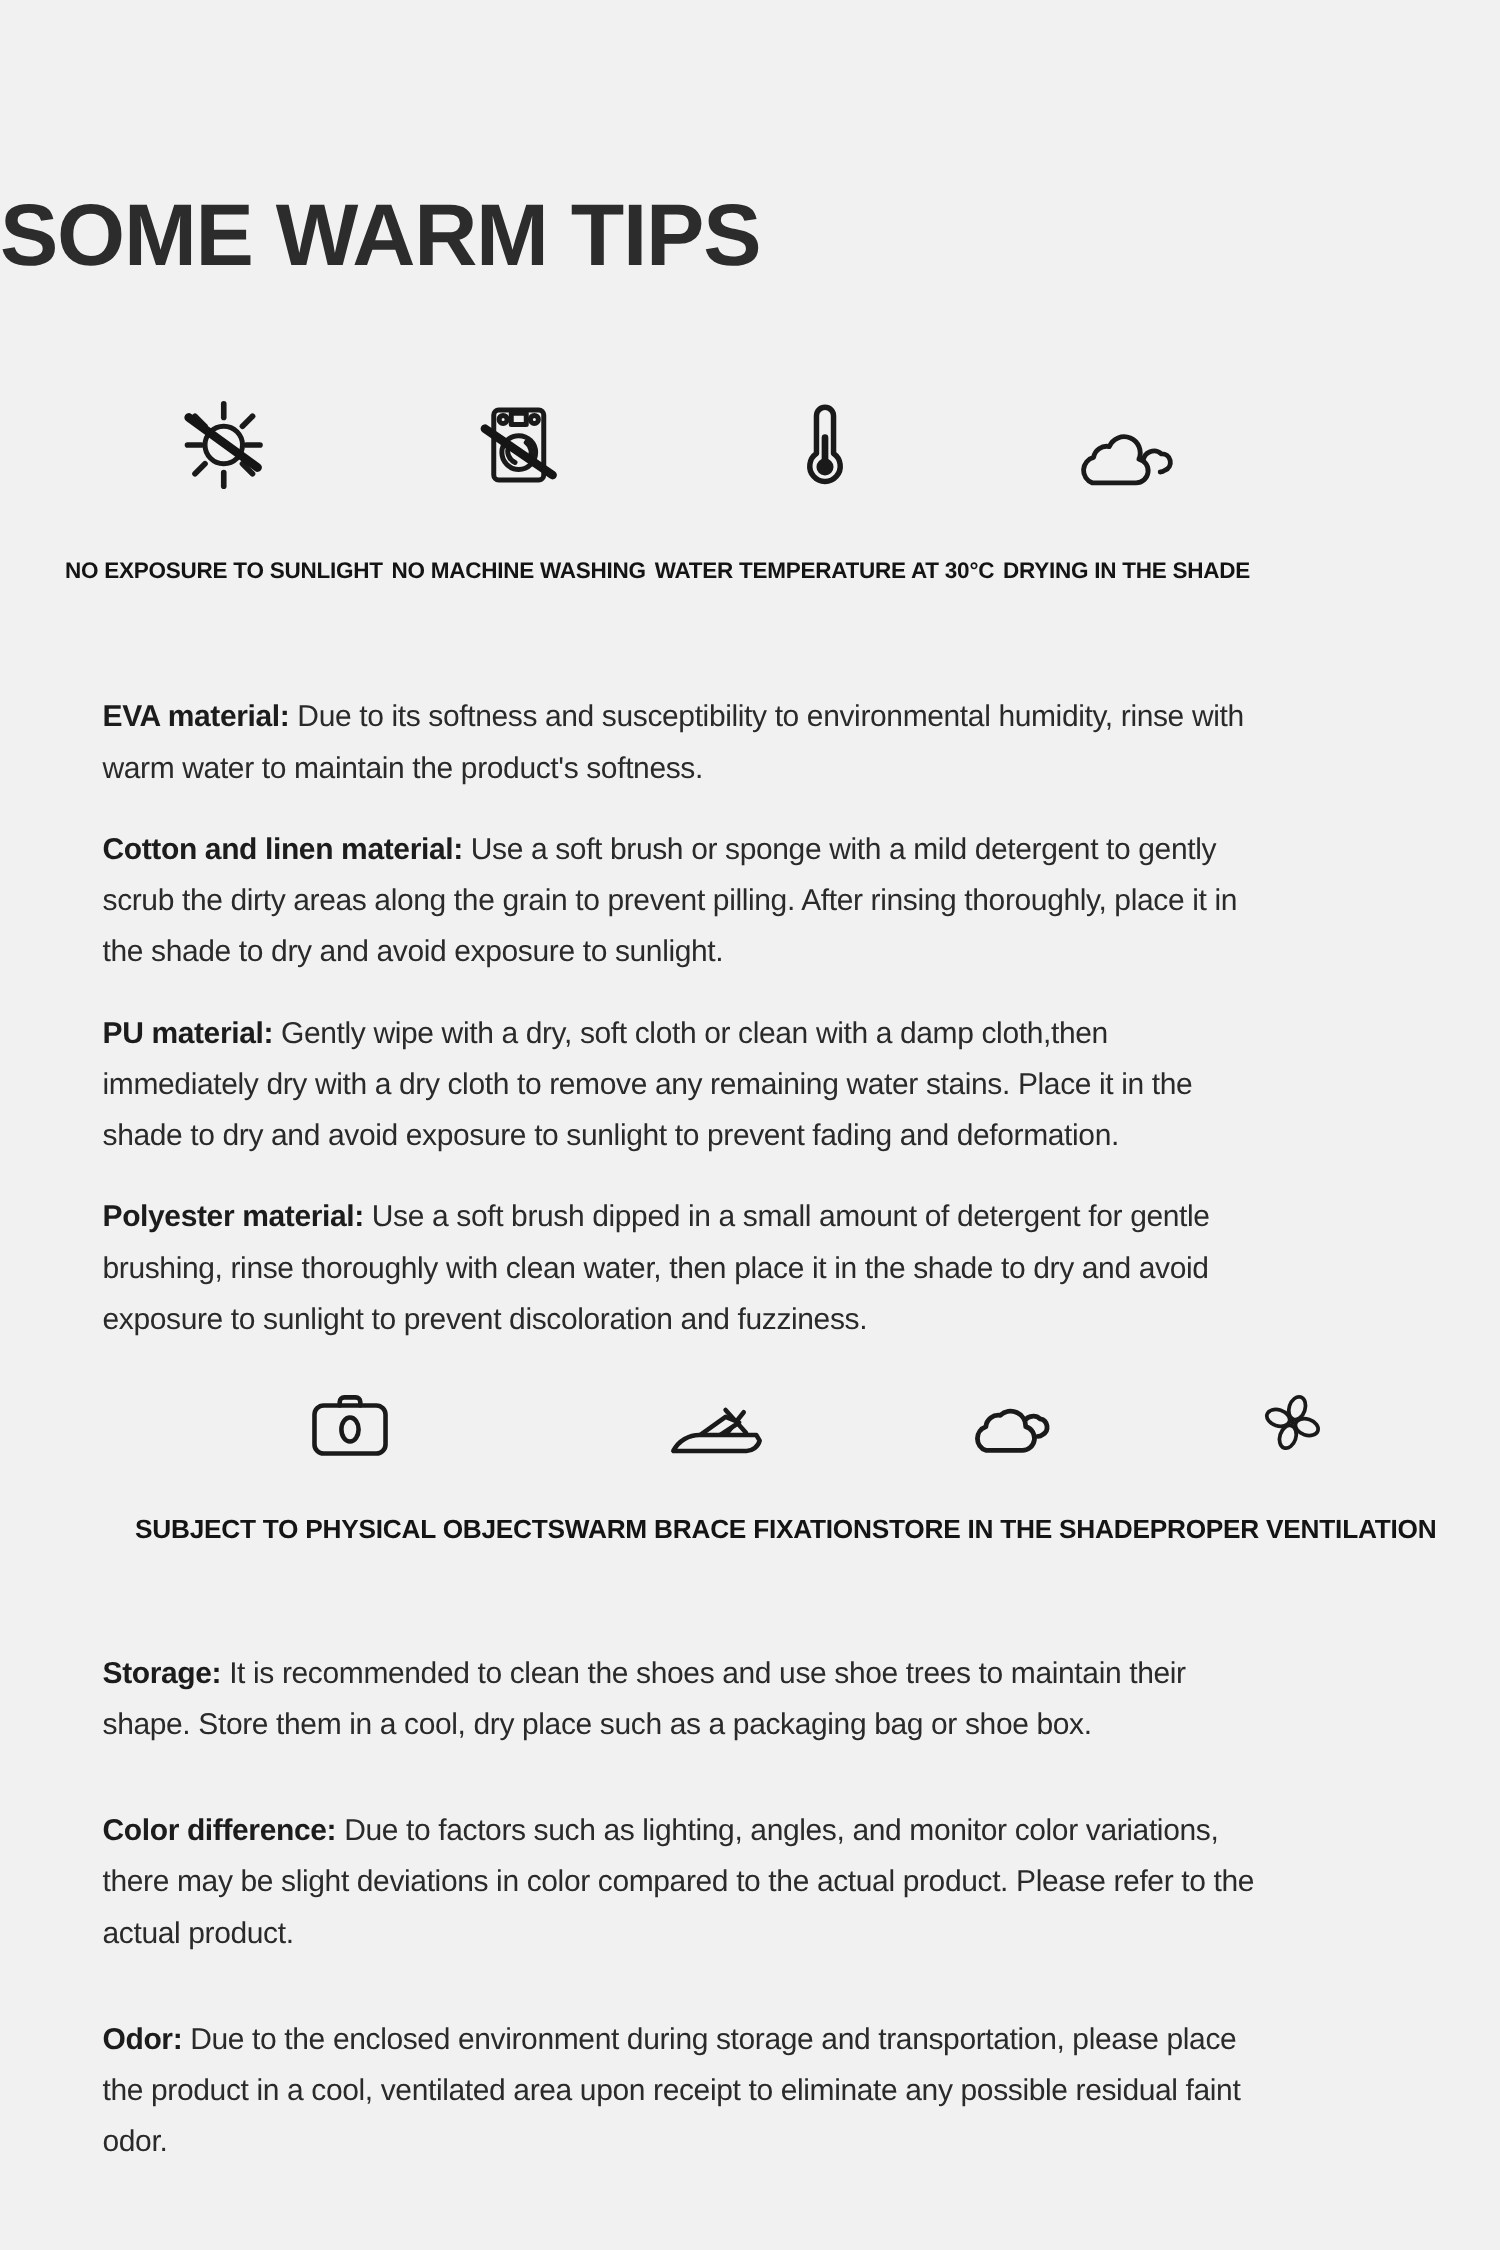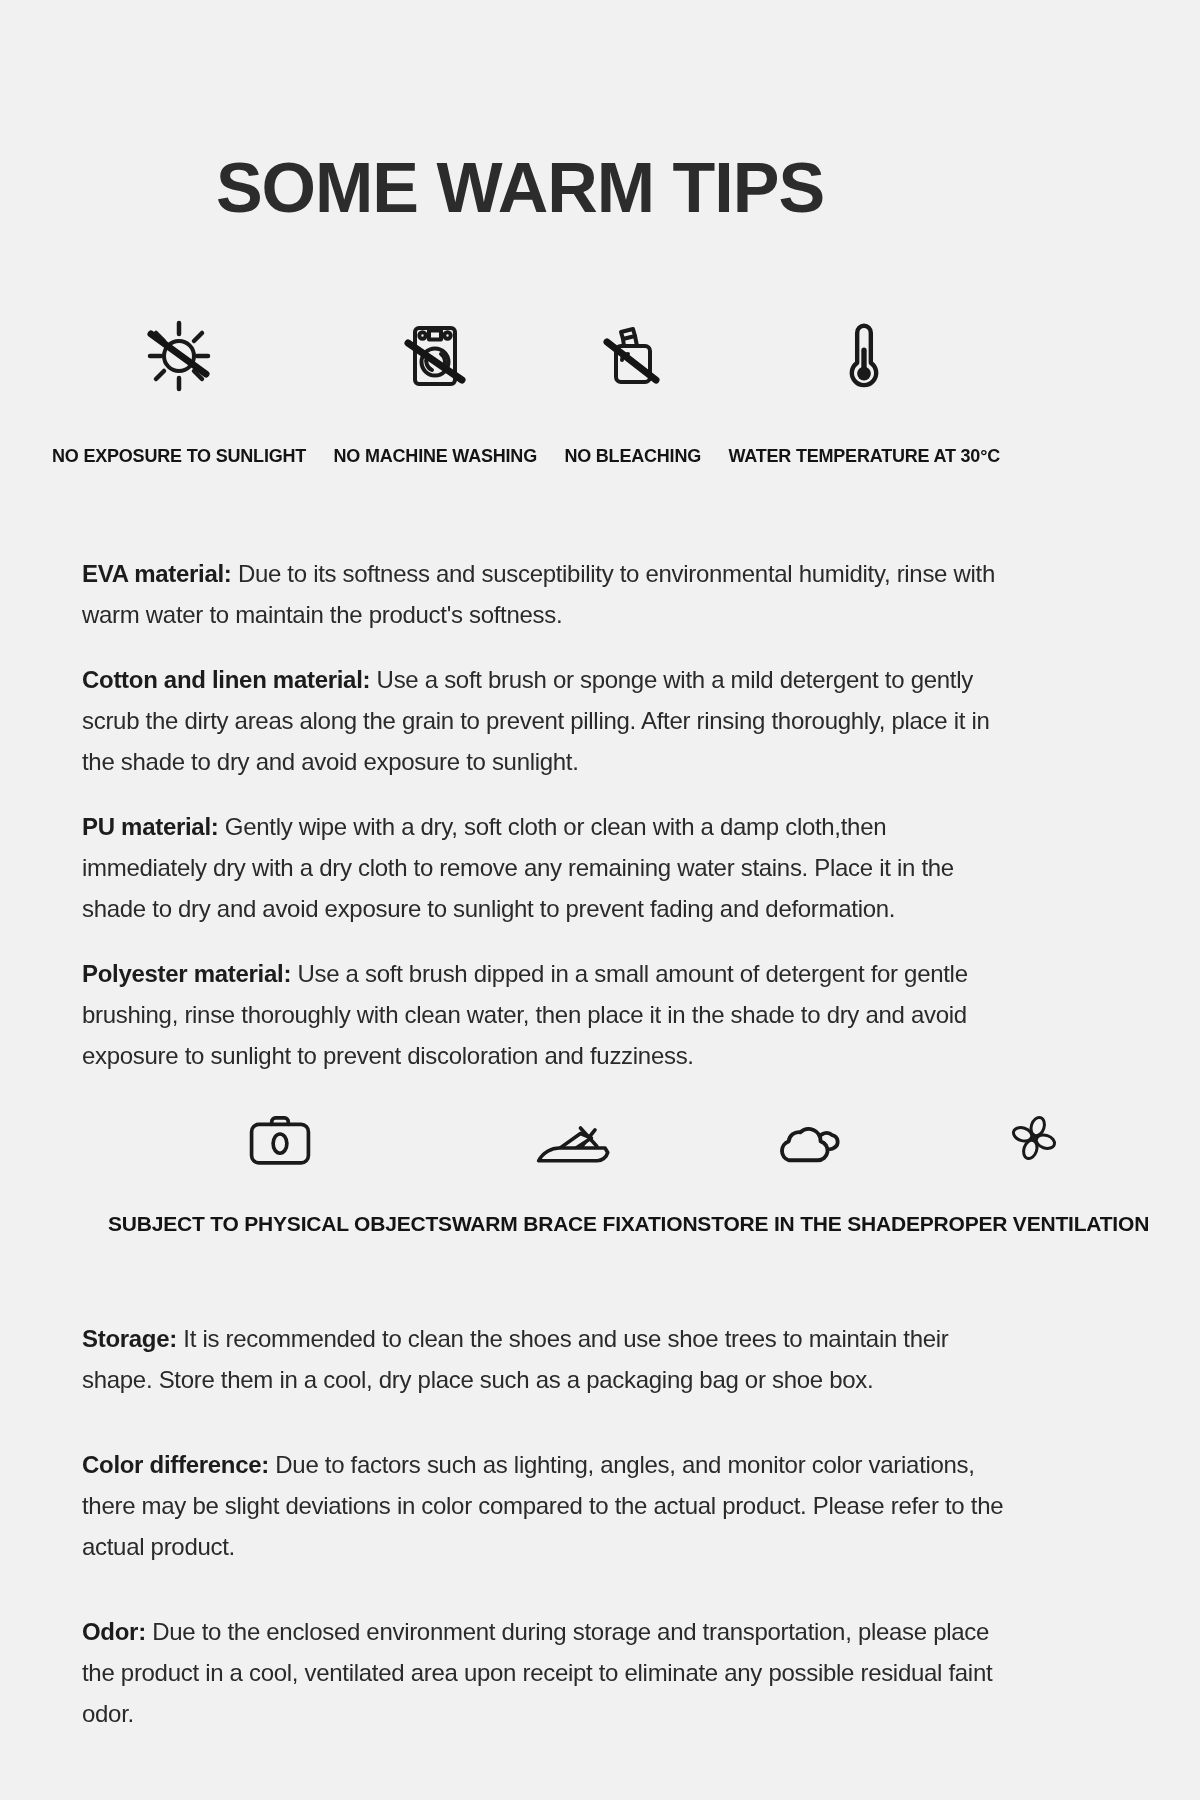--- a/index.html
+++ b/index.html
@@ -6,21 +6,20 @@
   body{
     width:1200px;height:1800px;
     background:#f1f1f1;
     font-family:"Liberation Sans", sans-serif;
     color:#2a2a2a;
     overflow:hidden;
   }
   .wrap{width:1040px;}
   .title{
     margin:148px 0 0 0;
-    text-align:center;
     font-size:70px;
     font-weight:700;
     letter-spacing:-1px;
     color:#2c2c2c;
   }
   .icon-row{
     display:flex;
     justify-content:space-between;
     align-items:flex-end;
   }
@@ -103,44 +102,41 @@
           <rect class="st" x="34" y="14.5" width="12" height="9"></rect>
           <circle class="st" cx="40" cy="46" r="13.5"></circle>
           <path class="st" d="M32,41 a10,10 0 0 0 5,13"></path>
           <path class="st" d="M48,52 a10,10 0 0 0 -2,-14"></path>
           <line class="slash" x1="13" y1="27" x2="67" y2="64"></line>
         </svg>
       </div>
       <div class="care-label">NO MACHINE WASHING</div>
     </div>
 
-    <div class="care-item">
-      <div class="icon-box">
-        <svg width="80" height="80" viewBox="0 0 80 80">
-          <path class="st" d="M28,30 h24 a5,5 0 0 1 5,5 v26 a5,5 0 0 1 -5,5 H28 a5,5 0 0 1 -5,-5 V35 a5,5 0 0 1 5,-5 Z"></path>
-          <path class="st" d="M28,16 L40,13 L42,20 L30,23 Z"></path>
-          <path class="st" d="M30,23 L31,30 M42,20 L44,30"></path>
-          <path class="st" d="M35,38 a6,6 0 0 0 -6,6"></path>
-          <line class="slash" x1="14" y1="26" x2="63" y2="64"></line>
-        </svg>
-      </div>
-      <div class="care-label">NO BLEACHING</div>
-    </div>
 
     <div class="care-item">
       <div class="icon-box">
         <svg width="78" height="78" viewBox="0 0 80 80">
           <path class="st5" d="M33,46 V15 a7,7 0 0 1 14,0 v31 a12.5,12.5 0 1 1 -14,0 Z"></path>
           <line x1="40" y1="33" x2="40" y2="52" stroke="#1a1a1a" stroke-width="5.5" stroke-linecap="round"></line>
           <circle class="ink" cx="40" cy="57" r="7"></circle>
         </svg>
       </div>
       <div class="care-label">WATER TEMPERATURE AT 30°C</div>
     </div>
 
+    <div class="care-item">
+      <div class="icon-box">
+        <svg width="98" height="62" viewBox="0 0 100 64">
+          <path class="st" d="M64,36 a9,9 0 0 1 15,-6 a7,7 0 0 1 3,13.5 a7,7 0 0 1 -4,1.5"></path>
+          <path class="st fillbg" d="M22,54 h36 a10,10 0 0 0 2.5,-19.7 A13,13 0 0 0 36,24 a11,11 0 0 0 -13,9 A11,11 0 0 0 22,54 Z"></path>
+        </svg>
+      </div>
+      <div class="care-label">DRYING IN THE SHADE</div>
+    </div>
 
   </div>
 
   <section class="tips">
     <p class="tip">
       <span class="tip-head">EVA material:</span>
       <span class="tip-body">Due to its softness and susceptibility to environmental humidity, rinse with warm water to maintain the product's softness.</span>
     </p>
     <p class="tip">
       <span class="tip-head">Cotton and linen material:</span>

